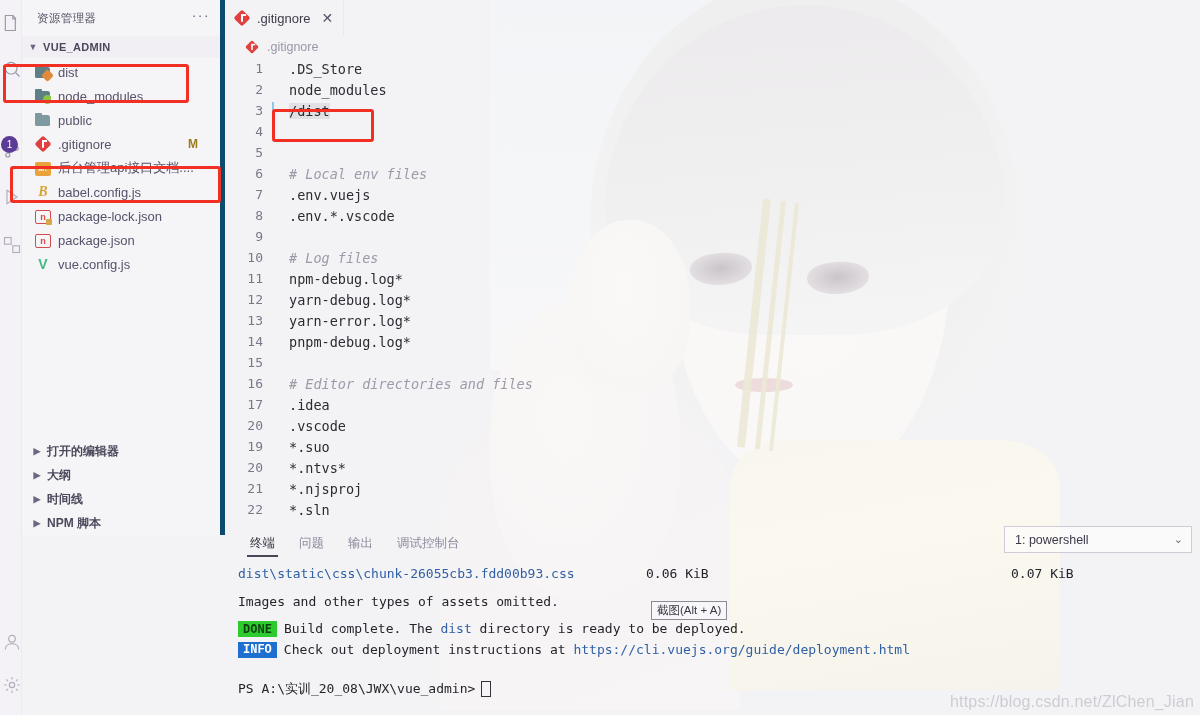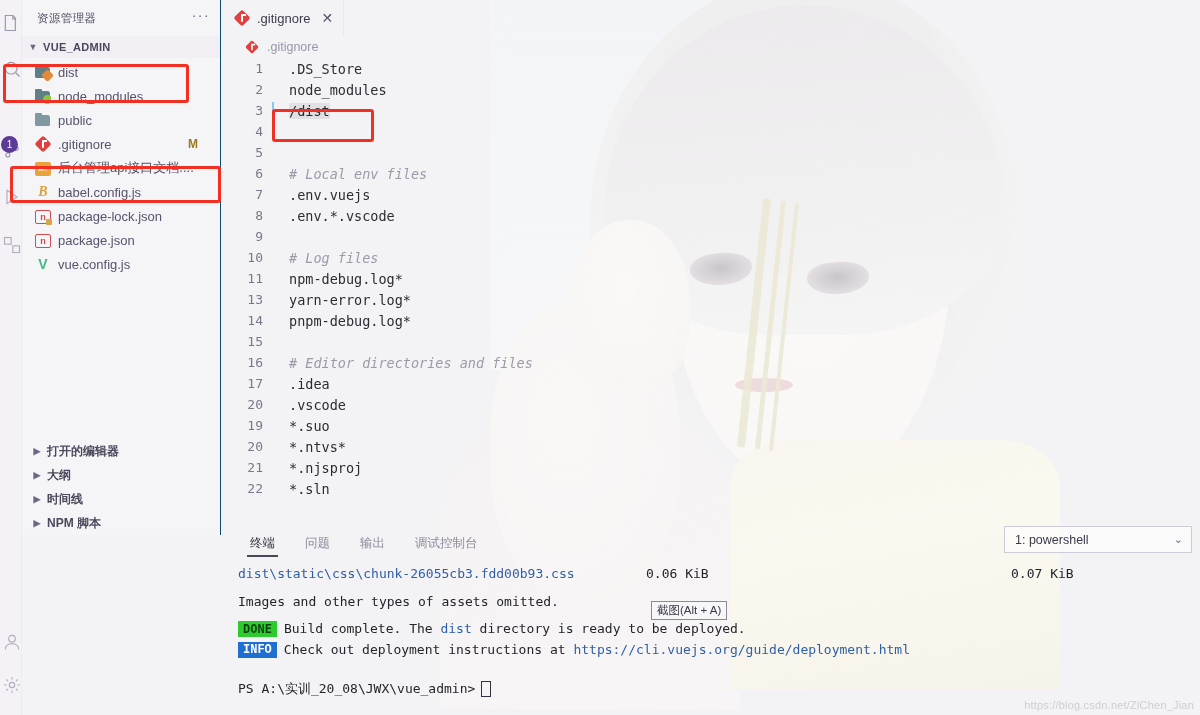--- a/index.html
+++ b/index.html
@@ -145,21 +145,21 @@
     padding: 0 2px;
     box-sizing: border-box;
   }
 
   
   .sidebar {
     position: absolute;
     left: 21px; top: 0;
     width: 199px; height: 535px;
     background: #f5f4f7;
-    border-right: 1px solid #0c4a6e;
+    border-right: 5px solid #0c4a6e;
     z-index: 2;
     font-size: 12px;
     color: #5a5668;
   }
   .sb-title {
     height: 36px;
     display: flex;
     align-items: center;
     padding: 0 10px 0 16px;
     color: #555063;
@@ -427,21 +427,21 @@
     position: absolute;
     left: 220px; top: 527px;
     width: 980px; height: 188px;
     z-index: 2;
   }
   .panel-head {
     height: 30px;
     display: flex;
     align-items: flex-end;
     padding-left: 18px;
-    gap: 6px;
+    gap: 0;
     position: relative;
   }
   .ptab {
     font-size: 12.5px;
     color: #8d899b;
     padding: 0 12px 5px 12px;
     cursor: pointer;
     position: relative;
   }
   .ptab.active { color: #36323f; }
@@ -525,21 +525,21 @@
     border: 3px solid #f22f23;
     border-radius: 3px;
     z-index: 10;
     pointer-events: none;
   }
 
   
   .watermark {
     position: absolute;
     right: 6px; bottom: 4px;
-    font-size: 11px;
+    font-size: 16px;
     color: rgba(120,116,140,0.30);
     z-index: 8;
     font-family: "Liberation Sans", sans-serif;
     letter-spacing: .2px;
   }
 </style>
 </head>
 <body>
 
 <div id="app">
@@ -729,20 +729,21 @@
       <div class="cline"><span class="lno">2</span><span class="ctext">node_modules</span></div>
       <div class="cline" style="position:relative;"><span class="lno">3</span><span class="cursor"></span><span class="ctext"><span class="sel-dist">/dist</span></span></div>
       <div class="cline"><span class="lno">4</span><span class="ctext"></span></div>
       <div class="cline"><span class="lno">5</span><span class="ctext"></span></div>
       <div class="cline"><span class="lno">6</span><span class="ctext comment"># Local env files</span></div>
       <div class="cline"><span class="lno">7</span><span class="ctext">.env.vuejs</span></div>
       <div class="cline"><span class="lno">8</span><span class="ctext">.env.*.vscode</span></div>
       <div class="cline"><span class="lno">9</span><span class="ctext"></span></div>
       <div class="cline"><span class="lno">10</span><span class="ctext comment"># Log files</span></div>
       <div class="cline"><span class="lno">11</span><span class="ctext">npm-debug.log*</span></div>
+      <div class="cline"><span class="lno">12</span><span class="ctext">yarn-debug.log*</span></div>
       <div class="cline"><span class="lno">13</span><span class="ctext">yarn-error.log*</span></div>
       <div class="cline"><span class="lno">14</span><span class="ctext">pnpm-debug.log*</span></div>
       <div class="cline"><span class="lno">15</span><span class="ctext"></span></div>
       <div class="cline"><span class="lno">16</span><span class="ctext comment"># Editor directories and files</span></div>
       <div class="cline"><span class="lno">17</span><span class="ctext">.idea</span></div>
       <div class="cline"><span class="lno">20</span><span class="ctext">.vscode</span></div>
       <div class="cline"><span class="lno">19</span><span class="ctext">*.suo</span></div>
       <div class="cline"><span class="lno">20</span><span class="ctext">*.ntvs*</span></div>
       <div class="cline"><span class="lno">21</span><span class="ctext">*.njsproj</span></div>
       <div class="cline"><span class="lno">22</span><span class="ctext">*.sln</span></div>

